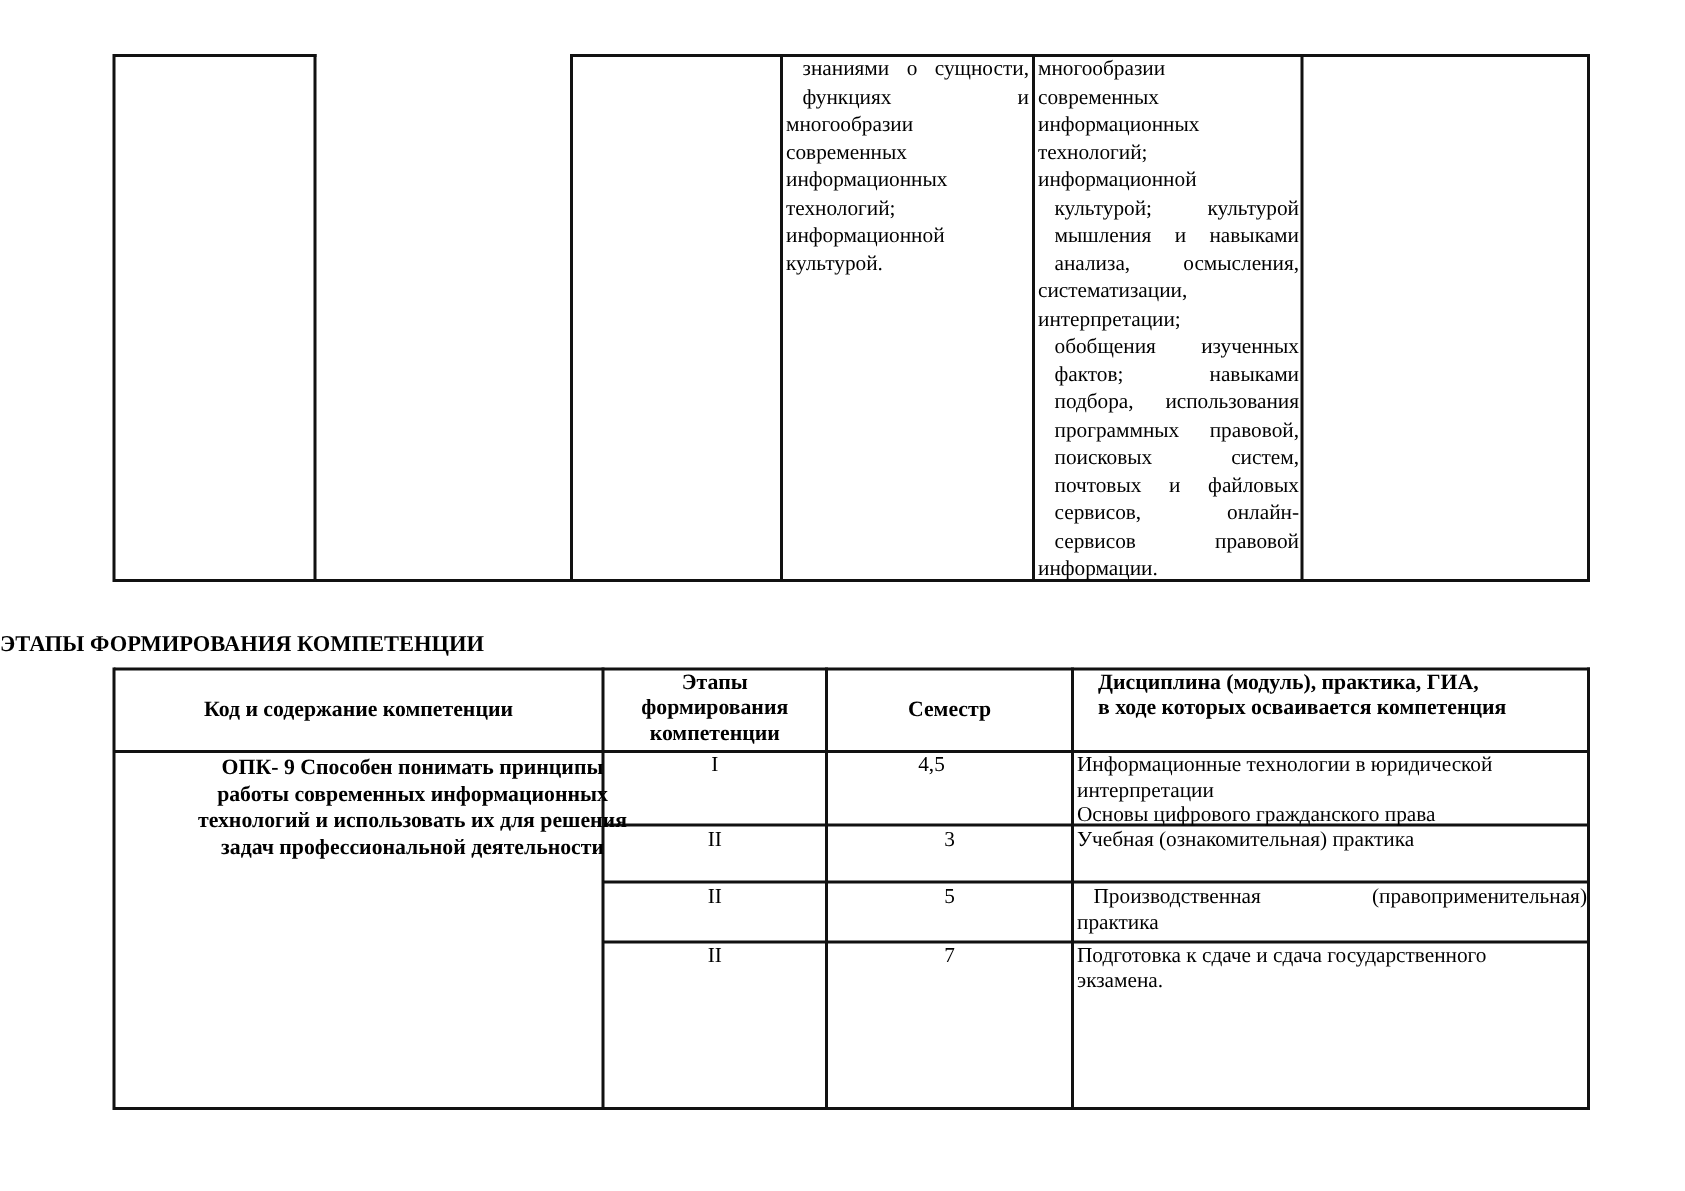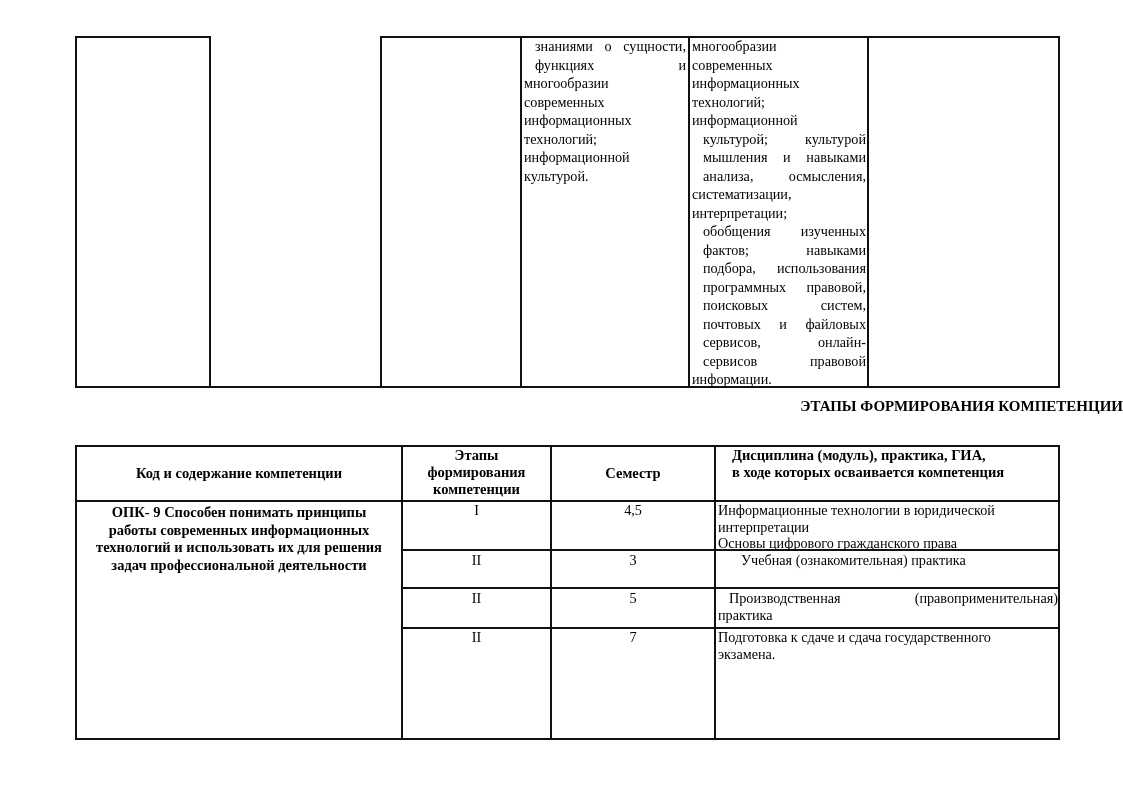--- a/index.html
+++ b/index.html
@@ -3,21 +3,21 @@
 <meta charset="utf-8">
 <style>
   html, body { margin:0; padding:0; background:#fff; }
   body { width:1123px; height:794px; position:relative; overflow:hidden;
          font-family:"Liberation Serif", "DejaVu Serif", serif; color:#000; }
   .line-h { position:absolute; height:2px; background:#111; }
   .line-v { position:absolute; width:2px; background:#111; }
   .cell-text { position:absolute; font-size:14.2px; line-height:18.5px; }
   .just-line { display:block; text-align:justify; text-align-last:justify; height:18.5px;margin-left:11px; }
   .last-line { display:block; text-align:left; height:18.5px; }
-  .title { position:absolute; left:0; width:1123px; top:398px; text-align:right;
+  .title { position:absolute; left:0; width:1123px; top:422px; text-align:left;
            font-weight:bold; font-size:15px; }
   .hdr { position:absolute; font-weight:bold; font-size:14.5px; line-height:17px; text-align:center; }
   .t2cell { position:absolute; font-size:14.2px; line-height:16.5px; }
   .center { text-align:center; }
 </style>
 </head>
 <body>
 
 <div>
 
@@ -90,38 +90,38 @@
     <div style="font-weight:normal;font-weight:bold;">Этапы</div>
     <div>формирования</div>
     <div>компетенции</div>
   </div>
   <div class="hdr" style="left:552px; top:465px; width:162px;">Семестр</div>
   <div class="hdr" style="left:716px; top:447px; width:342px; text-align:left; padding-left:16px;">
     <div>Дисциплина (модуль), практика, ГИА,</div>
     <div>в ходе которых осваивается компетенция</div>
   </div>
 
-  <div class="hdr" style="left:77px; top:504px; width:324px; line-height:17.5px;">
+  <div class="hdr" style="left:77px; top:504px; width:324px; line-height:17.5px;padding-left:36px;">
     <div>ОПК- 9 Способен понимать принципы</div>
     <div>работы современных информационных</div>
     <div>технологий и использовать их для решения</div>
     <div>задач профессиональной деятельности</div>
   </div>
 
   <div class="t2cell center" style="left:403px; top:502px; width:147px;">I</div>
-  <div class="t2cell center" style="left:552px; top:502px; width:162px;">4,5</div>
+  <div class="t2cell center" style="left:540px; top:502px; width:162px;">4,5</div>
   <div class="t2cell" style="left:718px; top:502px; width:340px;">
     <div>Информационные технологии в юридической</div>
     <div>интерпретации</div>
     <div>Основы цифрового гражданского права</div>
   </div>
 
   <div class="t2cell center" style="left:403px; top:552px; width:147px;">II</div>
   <div class="t2cell center" style="left:552px; top:552px; width:162px;">3</div>
-  <div class="t2cell" style="left:718px; top:552px; width:340px;margin-left:23px;">
+  <div class="t2cell" style="left:718px; top:552px; width:340px;">
     <div>Учебная (ознакомительная) практика</div>
   </div>
 
   <div class="t2cell center" style="left:403px; top:590px; width:147px;">II</div>
   <div class="t2cell center" style="left:552px; top:590px; width:162px;">5</div>
   <div class="t2cell" style="left:718px; top:590px; width:340px;">
     <div class="just-line" style="height:16.5px;">Производственная (правоприменительная)</div>
     <div>практика</div>
   </div>
 

